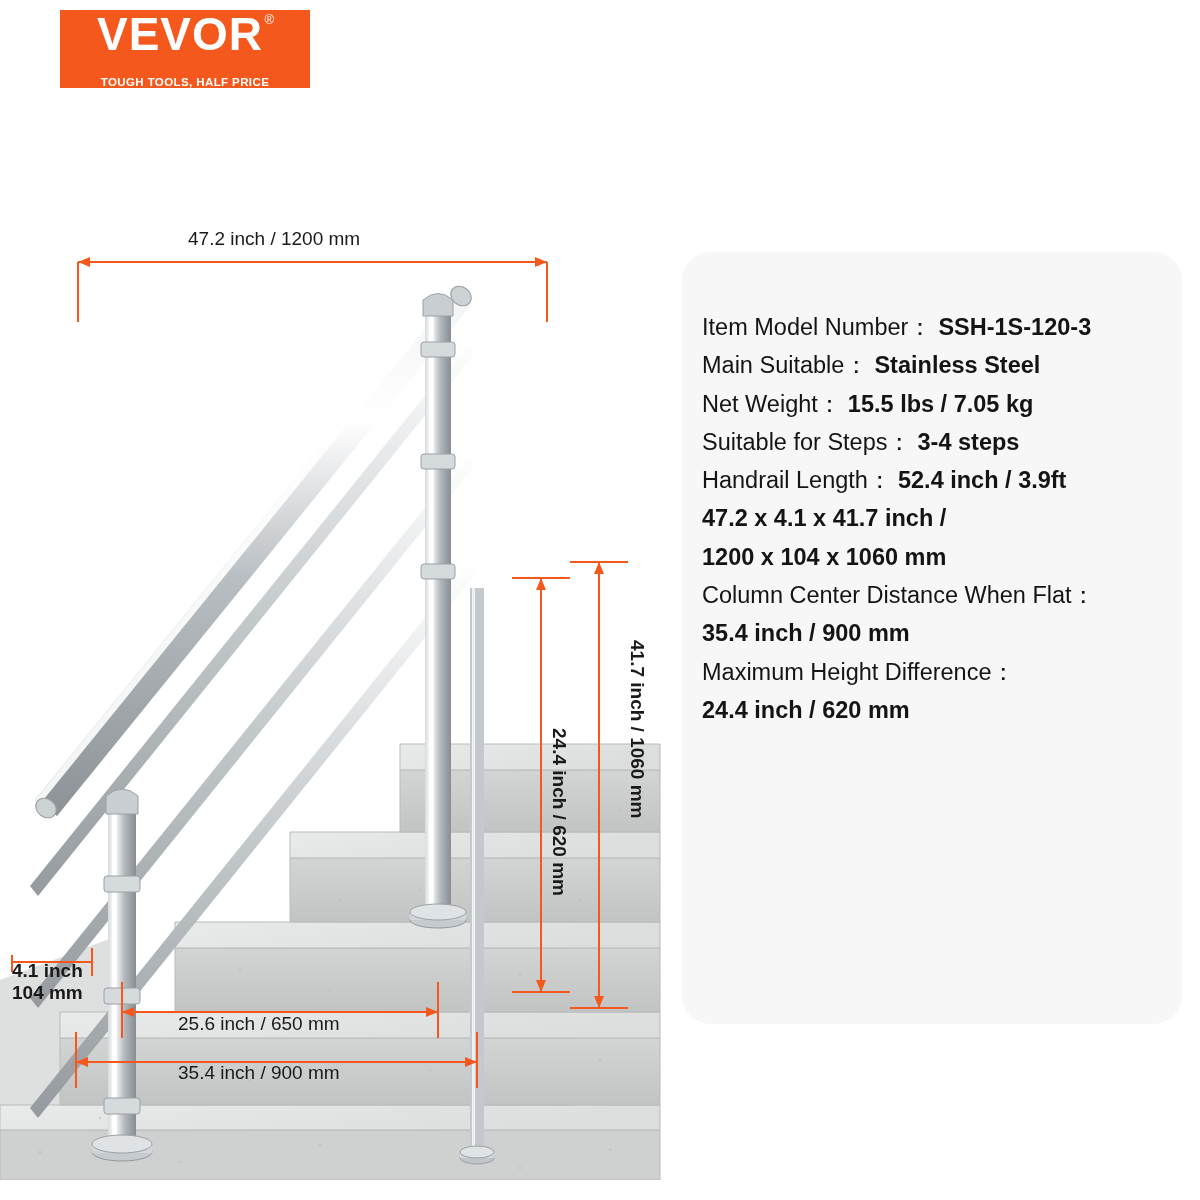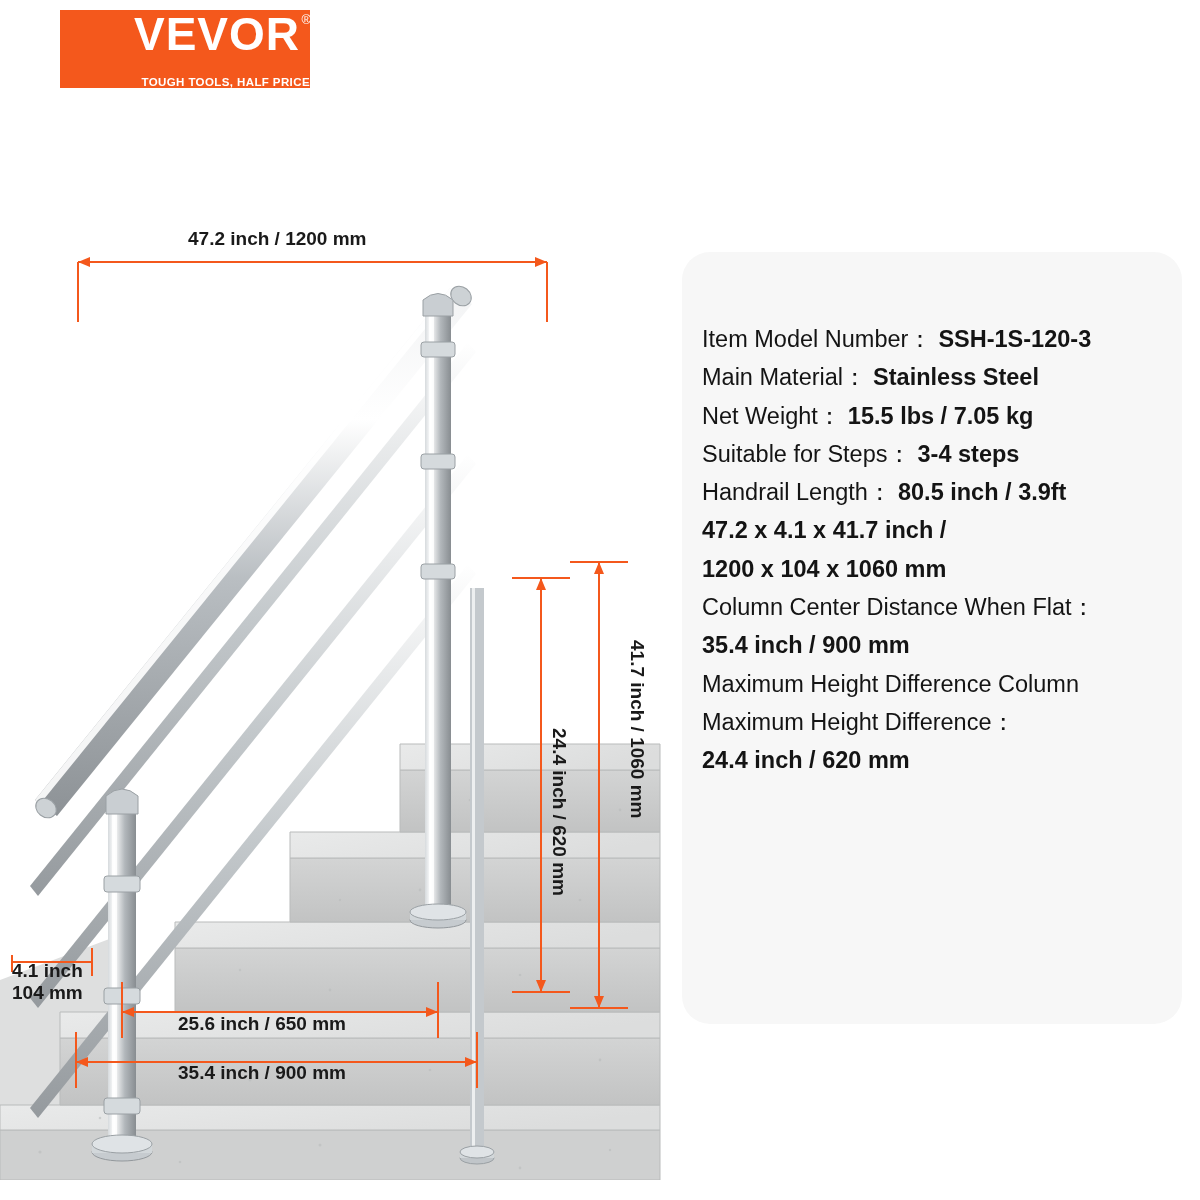--- a/index.html
+++ b/index.html
@@ -18,21 +18,21 @@
   
   .logo {
     position: absolute;
     left: 60px;
     top: 10px;
     width: 250px;
     height: 78px;
     background: #f4581c;
     display: flex;
     flex-direction: column;
-    align-items: flex-end;
+    align-items: center;
     justify-content: center;
   }
   .logo-word {
     color: #ffffff;
     font-size: 46px;
     font-weight: bold;
     letter-spacing: 1px;
     line-height: 1;
     position: relative;
     padding-right: 10px;
@@ -59,21 +59,21 @@
     top: 200px;
     width: 670px;
     height: 980px;
   }
   .illustration svg { display: block; }
 
   
   .dim {
     position: absolute;
     font-size: 19px;
-    font-weight: bold;
+    font-weight: normal;
     color: #1a1a1a;
     white-space: nowrap;
   }
   .dim-top       { left: 188px; top: 228px; }
   .dim-bottom1   { left: 178px; top: 1013px; }
   .dim-bottom2   { left: 178px; top: 1062px; }
   .dim-small {
     position: absolute;
     font-size: 19px;
     font-weight: bold;
@@ -100,21 +100,21 @@
     left: 682px;
     top: 252px;
     width: 500px;
     height: 772px;
     background: #f7f7f7;
     border-radius: 28px;
   }
   .spec-list {
     position: absolute;
     left: 20px;
-    top: 68px;
+    top: 56px;
     right: 12px;
   }
   .spec-row {
     font-size: 23.5px;
     color: #141414;
     line-height: 1.63;
     white-space: nowrap;
   }
   .spec-label { font-weight: normal; }
   .spec-value { font-weight: bold; }
@@ -302,42 +302,39 @@
 <div class="dim-vert dim-vert-inner">24.4 inch / 620 mm</div>
 <div class="dim-vert dim-vert-outer">41.7 inch / 1060 mm</div>
 
 <div class="spec-card">
   <div class="spec-list">
     <div class="spec-row">
       <span class="spec-label">Item Model Number：</span>
       <span class="spec-value">SSH-1S-120-3</span>
     </div>
     <div class="spec-row">
-      <span class="spec-label">Main Material：</span>
+      <span class="spec-label">Main Suitable：</span>
       <span class="spec-value">Stainless Steel</span>
     </div>
     <div class="spec-row">
       <span class="spec-label">Net Weight：</span>
       <span class="spec-value">15.5 lbs / 7.05 kg</span>
     </div>
     <div class="spec-row">
       <span class="spec-label">Suitable for Steps：</span>
       <span class="spec-value">3-4 steps</span>
     </div>
     <div class="spec-row">
       <span class="spec-label">Handrail Length：</span>
-      <span class="spec-value">80.5 inch / 3.9ft</span>
+      <span class="spec-value">52.4 inch / 3.9ft</span>
     </div>
     <div class="spec-row cont">47.2 x 4.1 x 41.7 inch /</div>
     <div class="spec-row cont">1200 x 104 x 1060 mm</div>
     <div class="spec-row">
       <span class="spec-label">Column Center Distance When Flat：</span>
     </div>
     <div class="spec-row cont">35.4 inch / 900 mm</div>
-    <div class="spec-row">
-      <span class="spec-label">Maximum Height Difference Column</span>
-    </div>
     <div class="spec-row">
       <span class="spec-label">Maximum Height Difference：</span>
     </div>
     <div class="spec-row cont">24.4 inch / 620 mm</div>
   </div>
 </div>
 
 </body></html>

